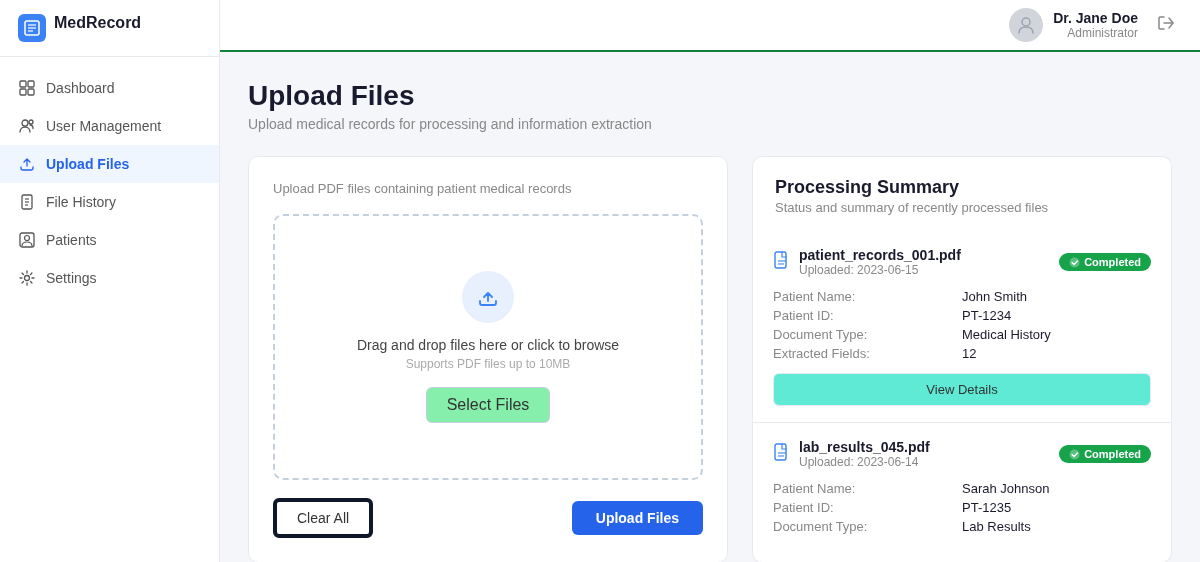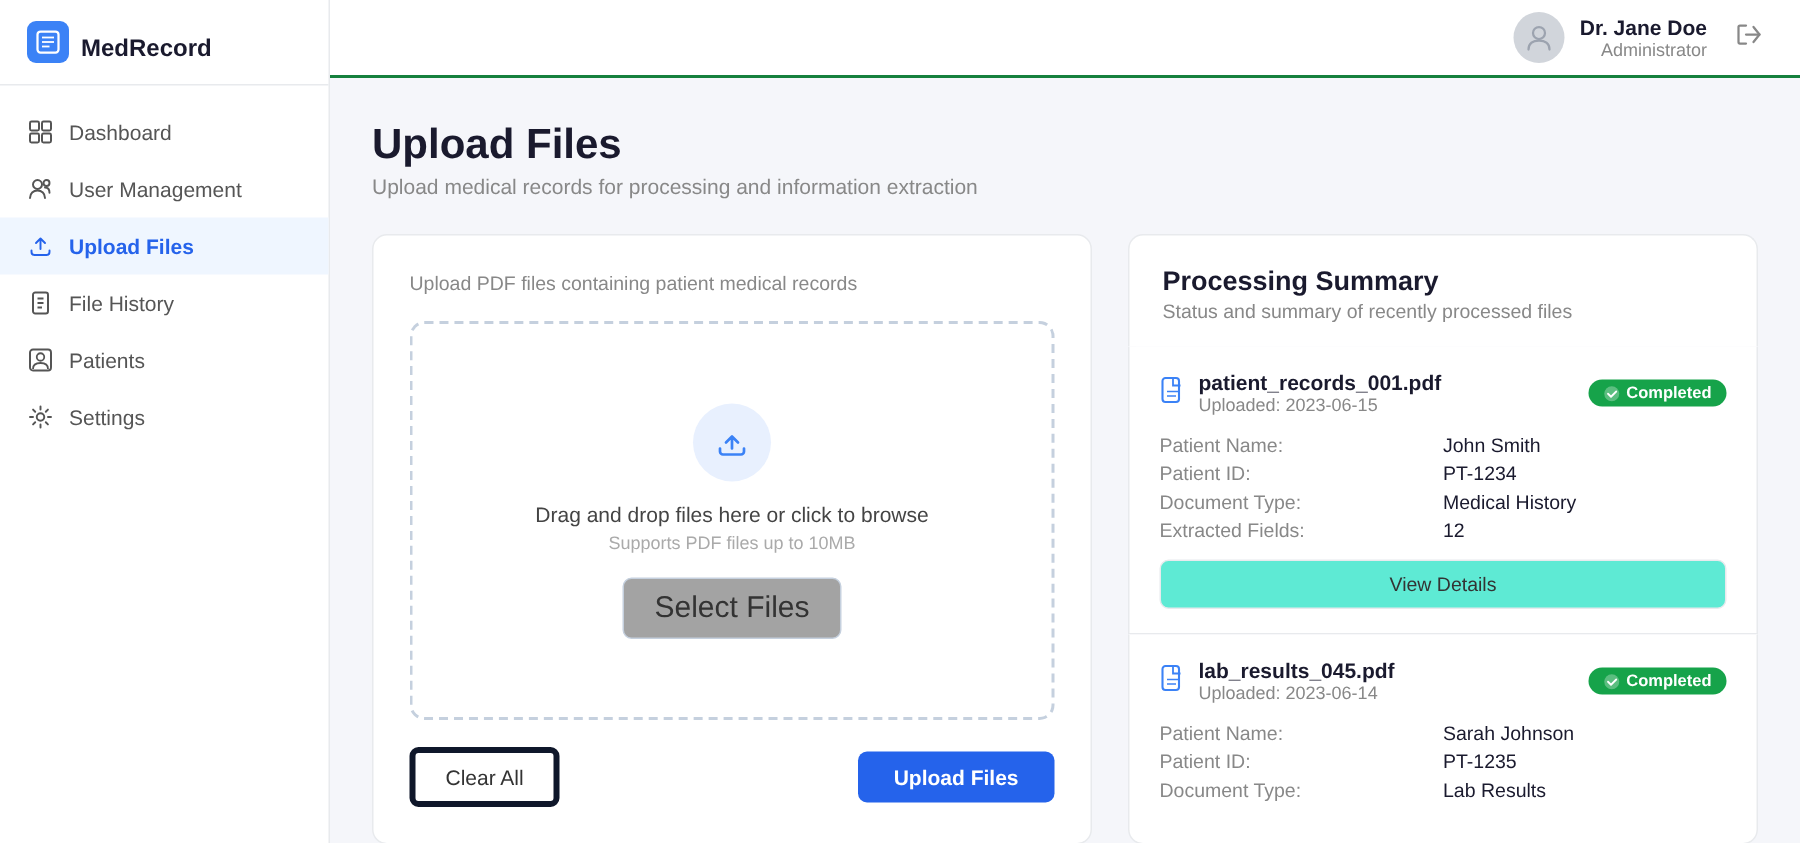--- a/index.html
+++ b/index.html
@@ -10,21 +10,21 @@
       width: 220px;
       background: #fff;
       border-right: 1px solid #e8eaed;
       display: flex;
       flex-direction: column;
       flex-shrink: 0;
       height: 562px;
     }
     .sidebar-logo {
       display: flex;
-      align-items: flex-end;
+      align-items: flex-start;
       gap: 8px;
       padding: 14px 18px;
       border-bottom: 1px solid #e8eaed;
     }
     .sidebar-logo-icon {
       width: 28px;
       height: 28px;
       background: #3b82f6;
       border-radius: 6px;
       display: flex;
@@ -185,25 +185,25 @@
       color: #444;
       margin-bottom: 4px;
     }
     .drop-hint {
       font-size: 12px;
       color: #aaa;
       margin-bottom: 16px;
     }
     .select-files-btn {
       border: 1px solid #c5d0de;
-      background: #a3a3a3;
+      background: #86efac;
       color: #333;
       padding: 8px 20px;
       border-radius: 6px;
-      font-size: 20px;
+      font-size: 16px;
       cursor: pointer;
     }
     .panel-actions {
       display: flex;
       justify-content: space-between;
       align-items: center;
       margin-top: 18px;
     }
     .clear-all-btn {
       border: 4px solid #0f172a;

